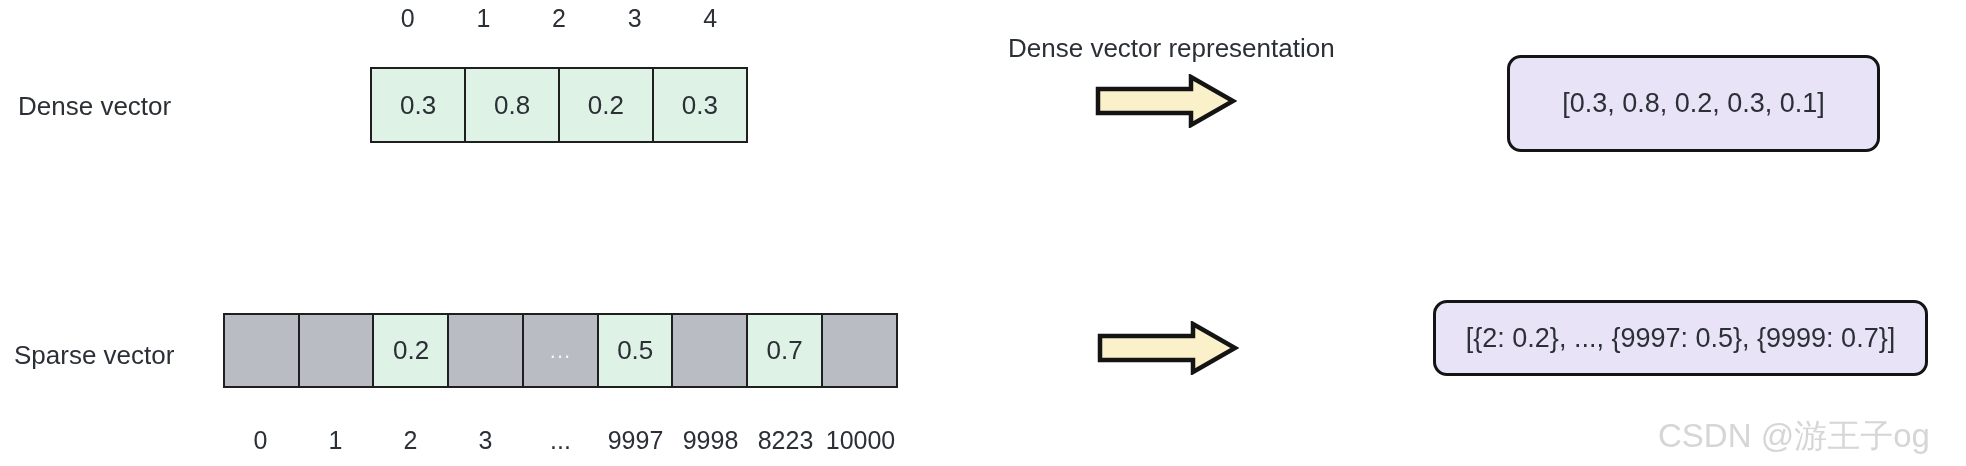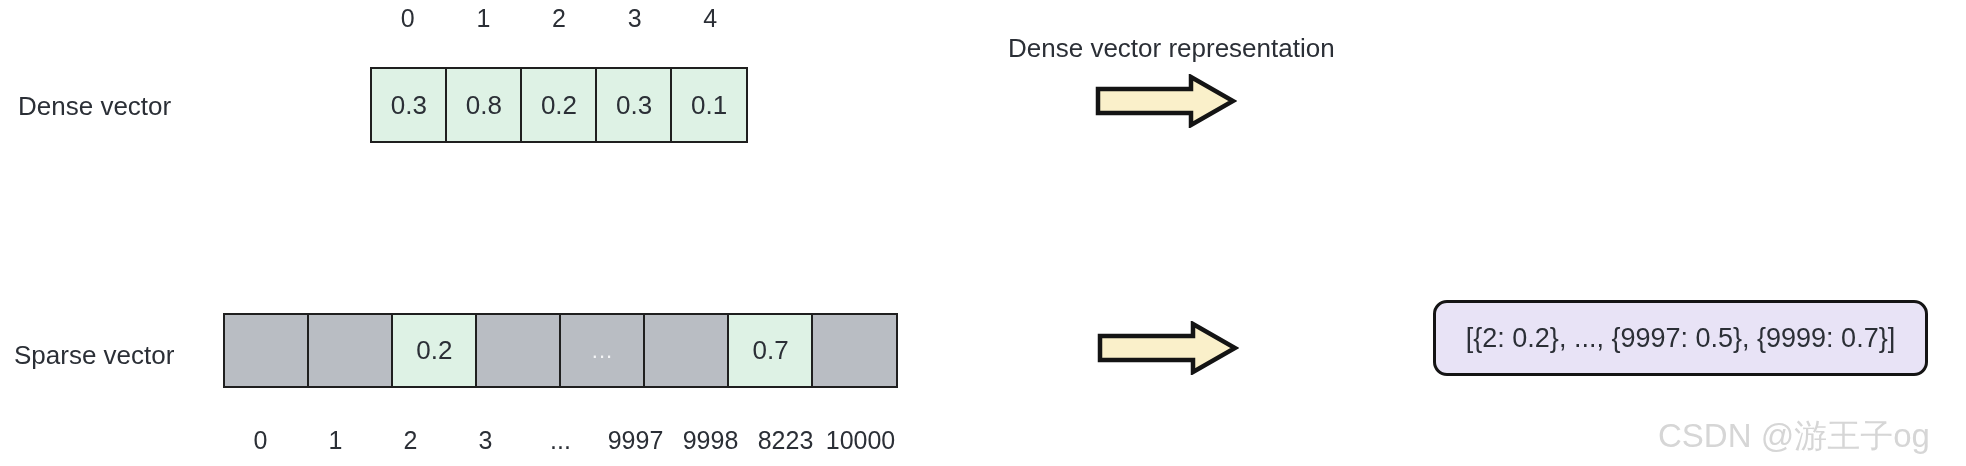--- a/index.html
+++ b/index.html
@@ -125,38 +125,41 @@
       <div class="idx">2</div>
       <div class="idx">3</div>
       <div class="idx">4</div>
     </div>
 
   <div class="vector-row dense-row" id="dense-row">
       <div class="cell green">0.3</div>
       <div class="cell green">0.8</div>
       <div class="cell green">0.2</div>
       <div class="cell green">0.3</div>
-      <div class="cell green">0.1</div>
     </div>
 
   <div class="repr-title dense-repr-title">Dense vector representation</div>
 
   <svg class="arrow dense-arrow" width="142" height="54" viewBox="0 0 142 54">
     <polygon points="3,15 96,15 96,3 138,27 96,51 96,39 3,39" fill="var(--arrow-fill)" stroke="var(--arrow-border)" stroke-width="4.5" stroke-linejoin="miter"></polygon>
   </svg>
 
+  <div class="repr-box dense-repr-box">
+    <span>[0.3, 0.8, 0.2, 0.3, 0.1]</span>
+  </div>
 
   <div class="row-label sparse-label">Sparse vector</div>
 
   <div class="vector-row sparse-row" id="sparse-row">
       <div class="cell gray"></div>
       <div class="cell gray"></div>
       <div class="cell green">0.2</div>
       <div class="cell gray"></div>
       <div class="cell gray-ellipsis">...</div>
+      <div class="cell green">0.5</div>
       <div class="cell gray"></div>
       <div class="cell green">0.7</div>
       <div class="cell gray"></div>
     </div>
 
   <div class="indices sparse-indices" id="sparse-indices">
       <div class="idx">0</div>
       <div class="idx">1</div>
       <div class="idx">2</div>
       <div class="idx">3</div>

